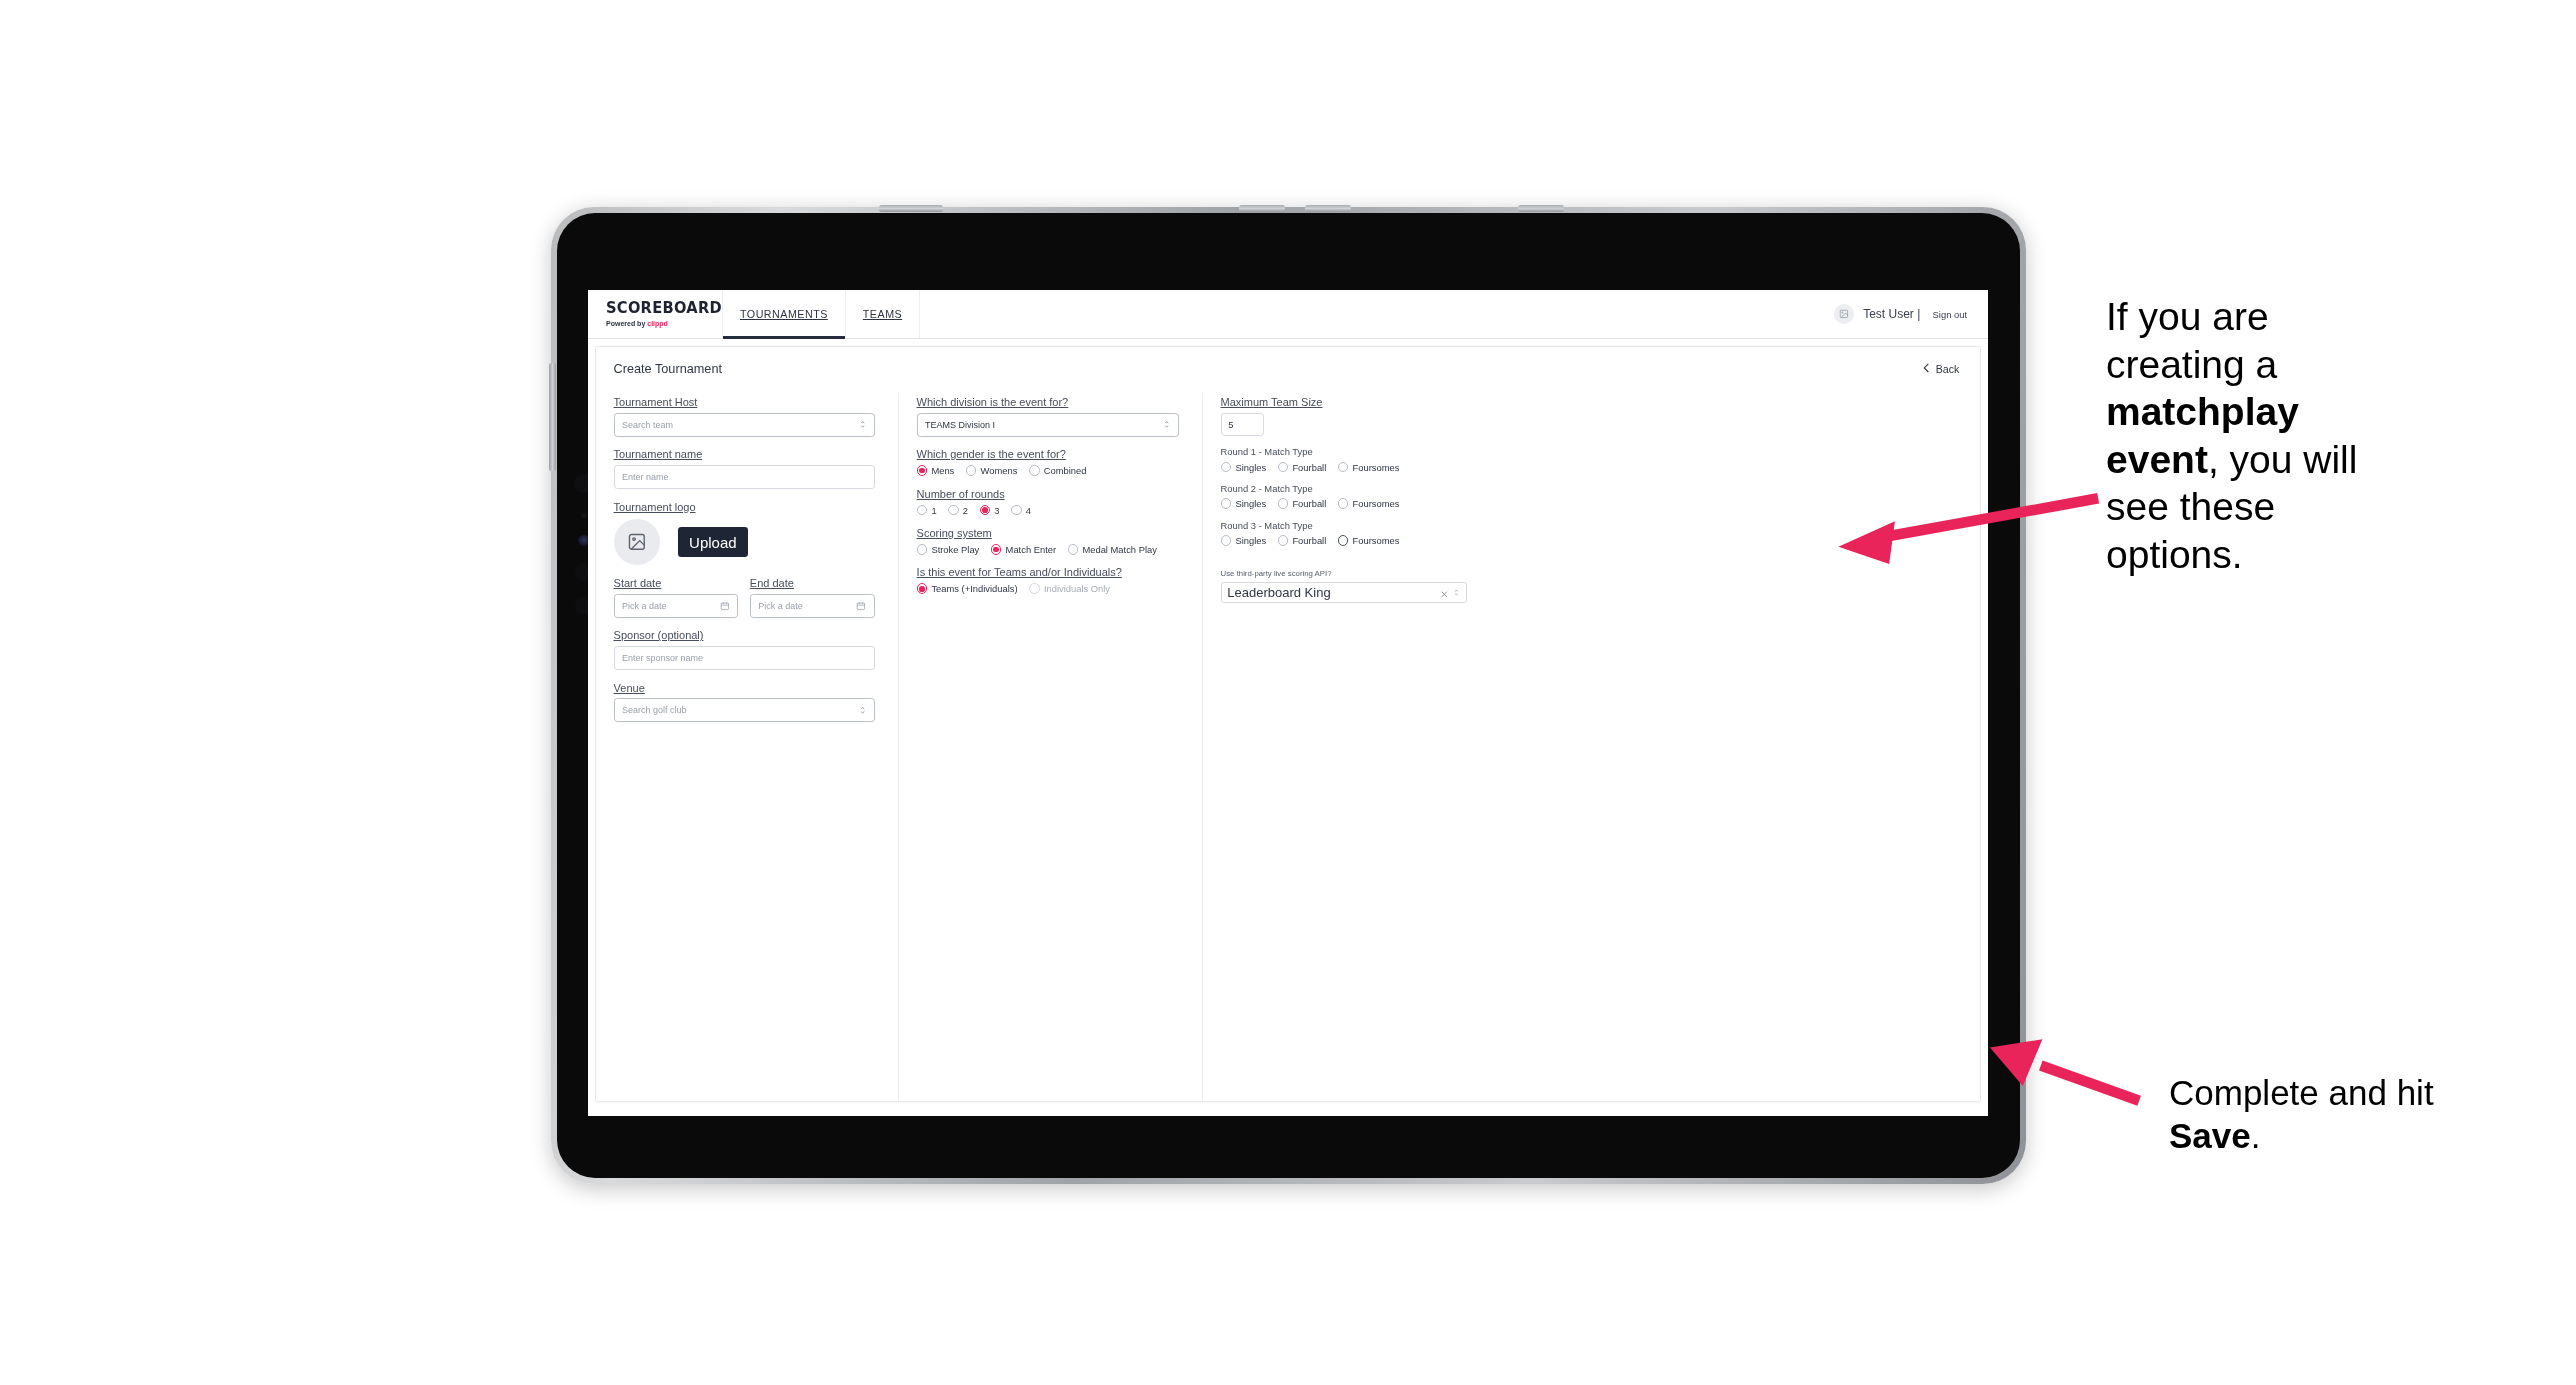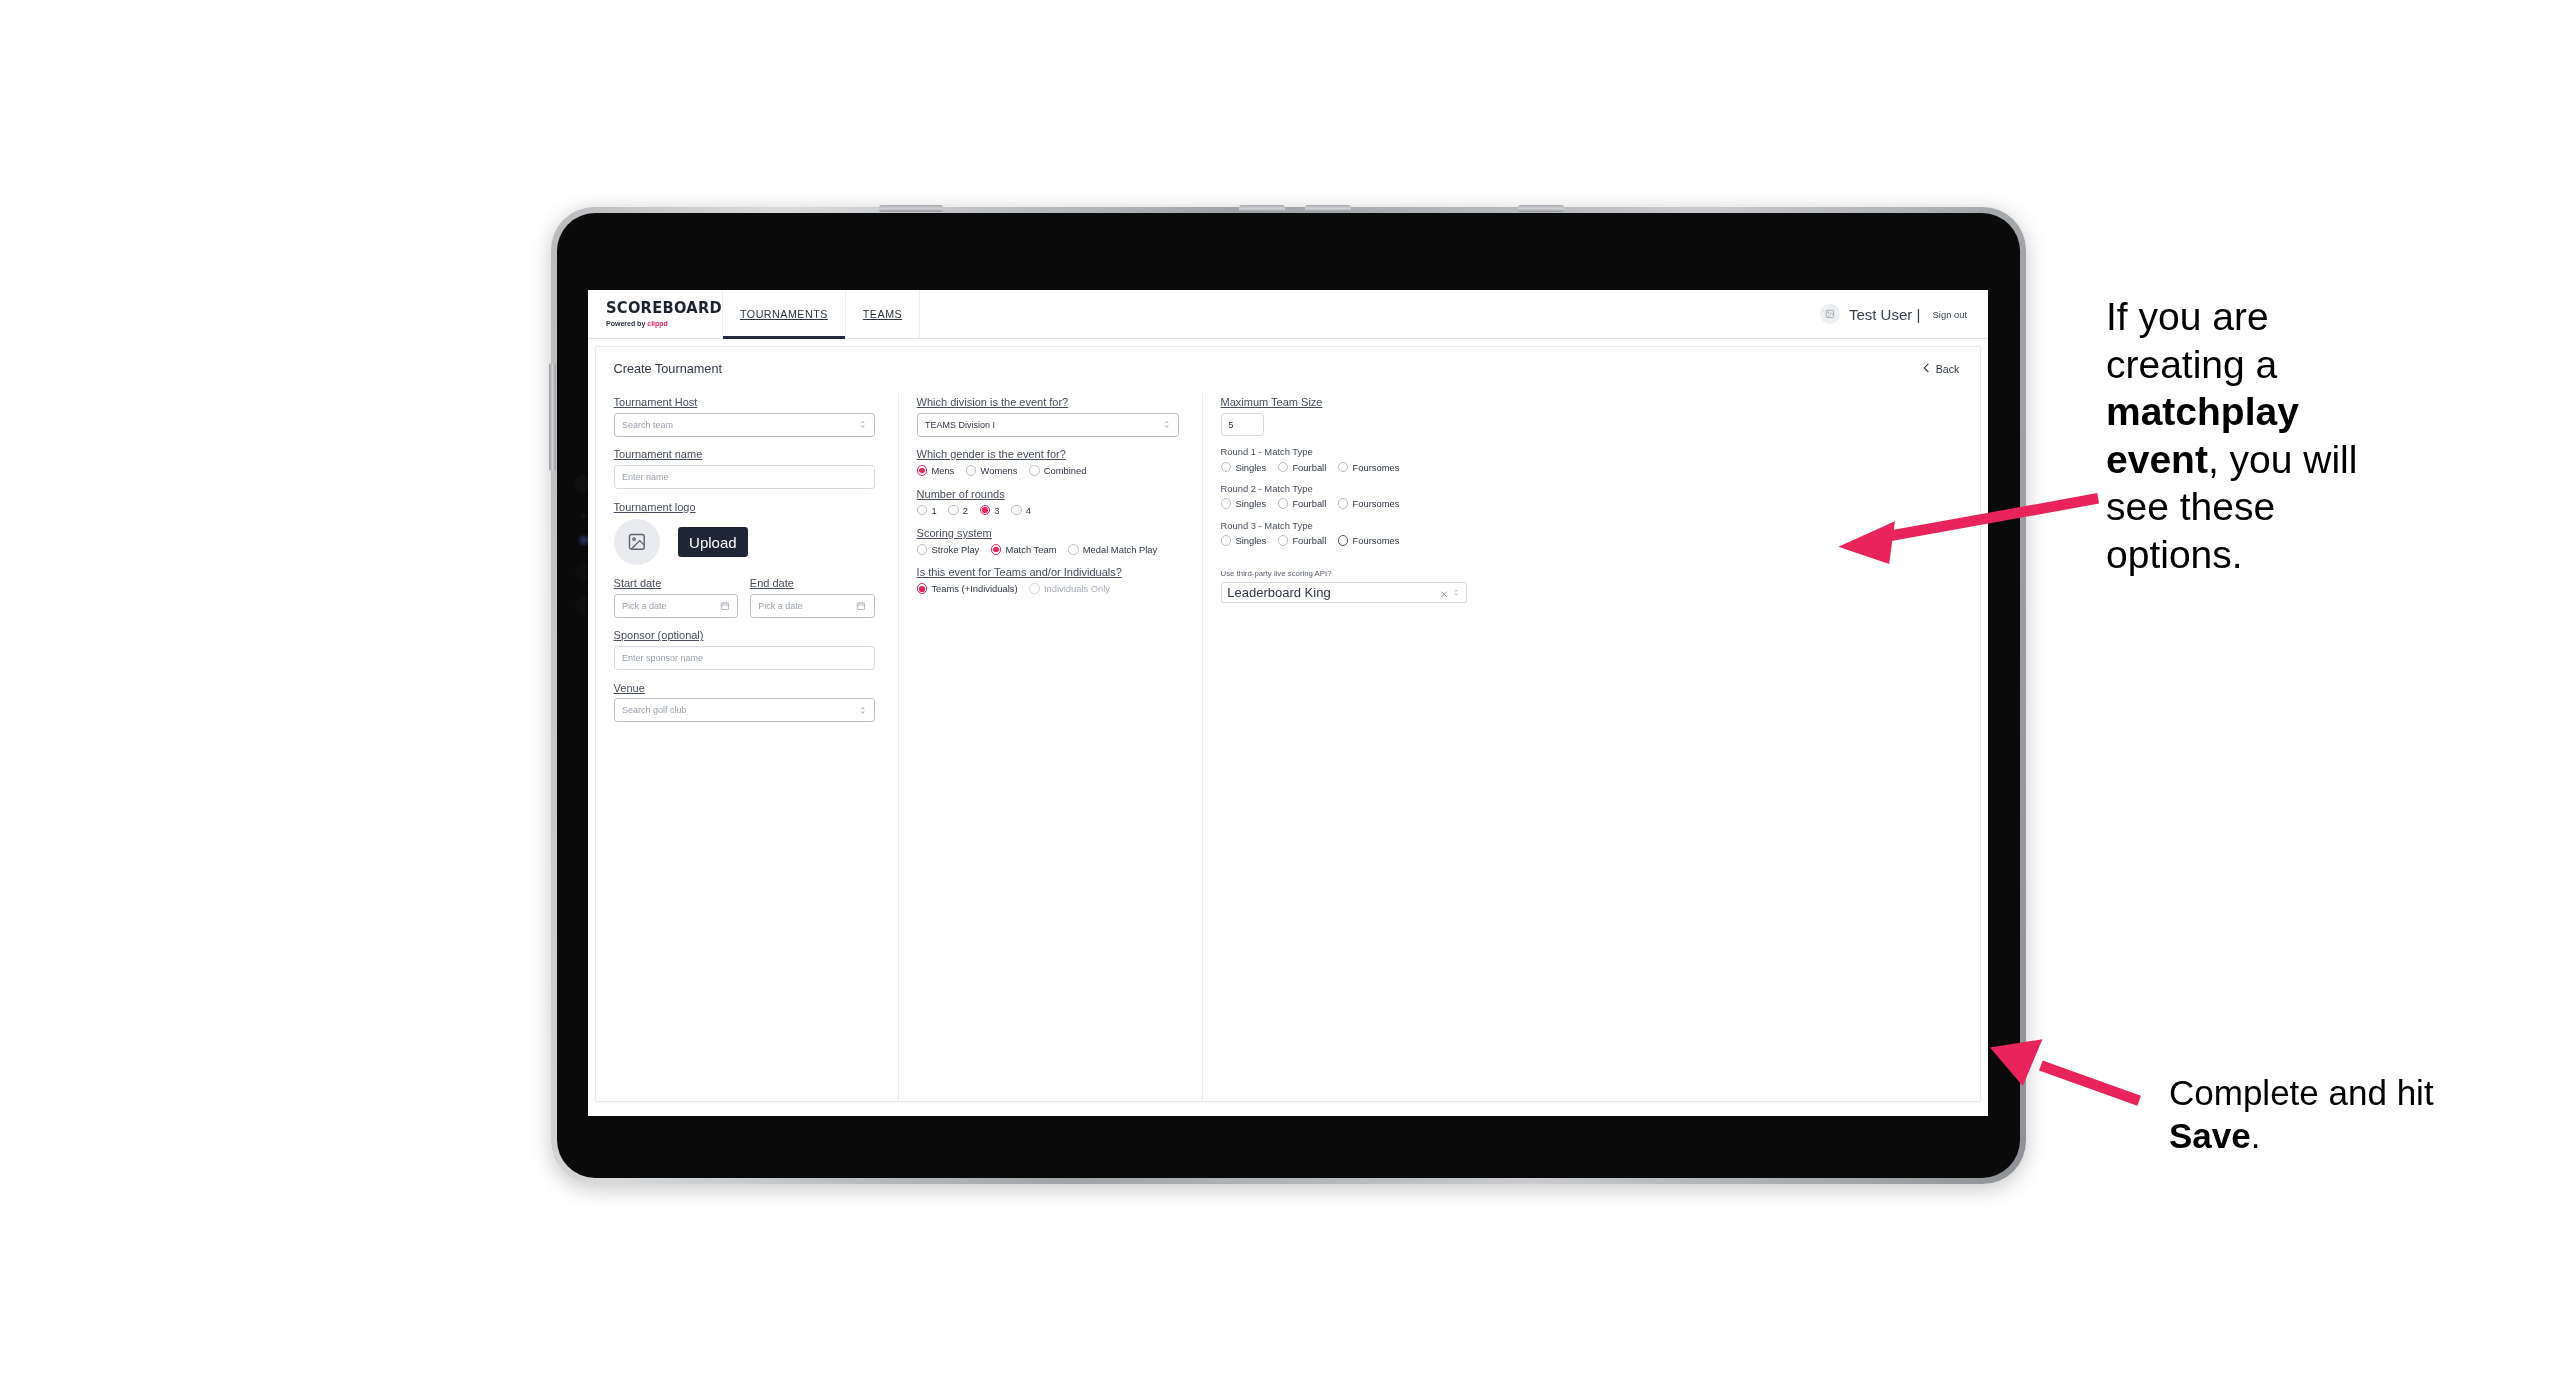--- a/index.html
+++ b/index.html
@@ -160,21 +160,21 @@
   #user-avatar {
     width: 19.7px; height: 19.7px;
     border-radius: 50%;
     background: #eceef1;
     display: flex;
     align-items: center;
     justify-content: center;
     color: #9aa0a8;
   }
   #user-name {
-    font-size: 15px;
+    font-size: 12px;
     color: #3a4050;
     white-space: nowrap;
   }
   #signout-link {
     font-size: 9.4px;
     color: #3a4050;
     cursor: pointer;
     margin-left: 3.3px;
   }
 
@@ -595,21 +595,21 @@
           </div>
 
           <div class="field-label">Scoring system</div>
           <div class="radio-row">
             <div class="radio-opt">
               <span class="radio-dot"></span>
               <span class="radio-label">Stroke Play</span>
             </div>
             <div class="radio-opt">
               <span class="radio-dot checked"></span>
-              <span class="radio-label">Match Team</span>
+              <span class="radio-label">Match Enter</span>
             </div>
             <div class="radio-opt">
               <span class="radio-dot"></span>
               <span class="radio-label">Medal Match Play</span>
             </div>
           </div>
 
           <div class="field-label">Is this event for Teams and/or Individuals?</div>
           <div class="radio-row">
             <div class="radio-opt">

